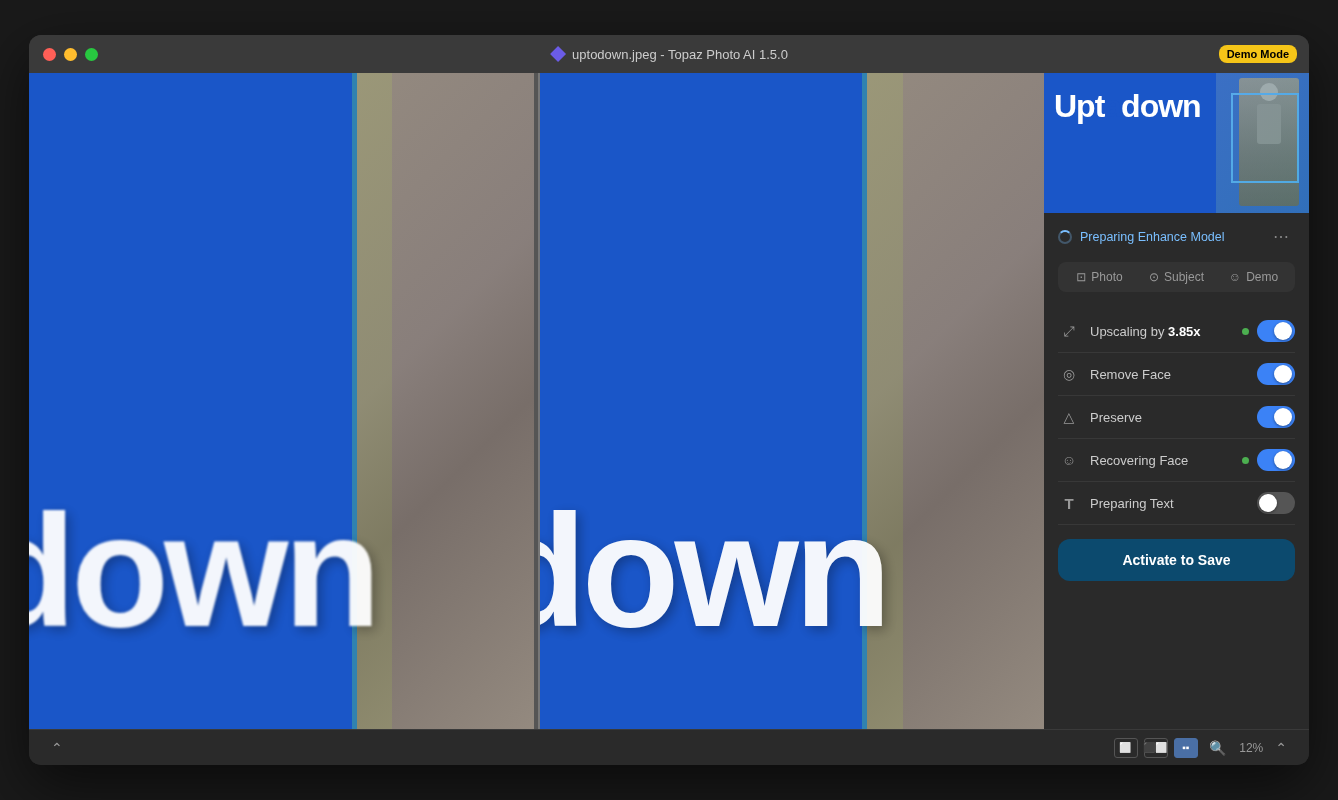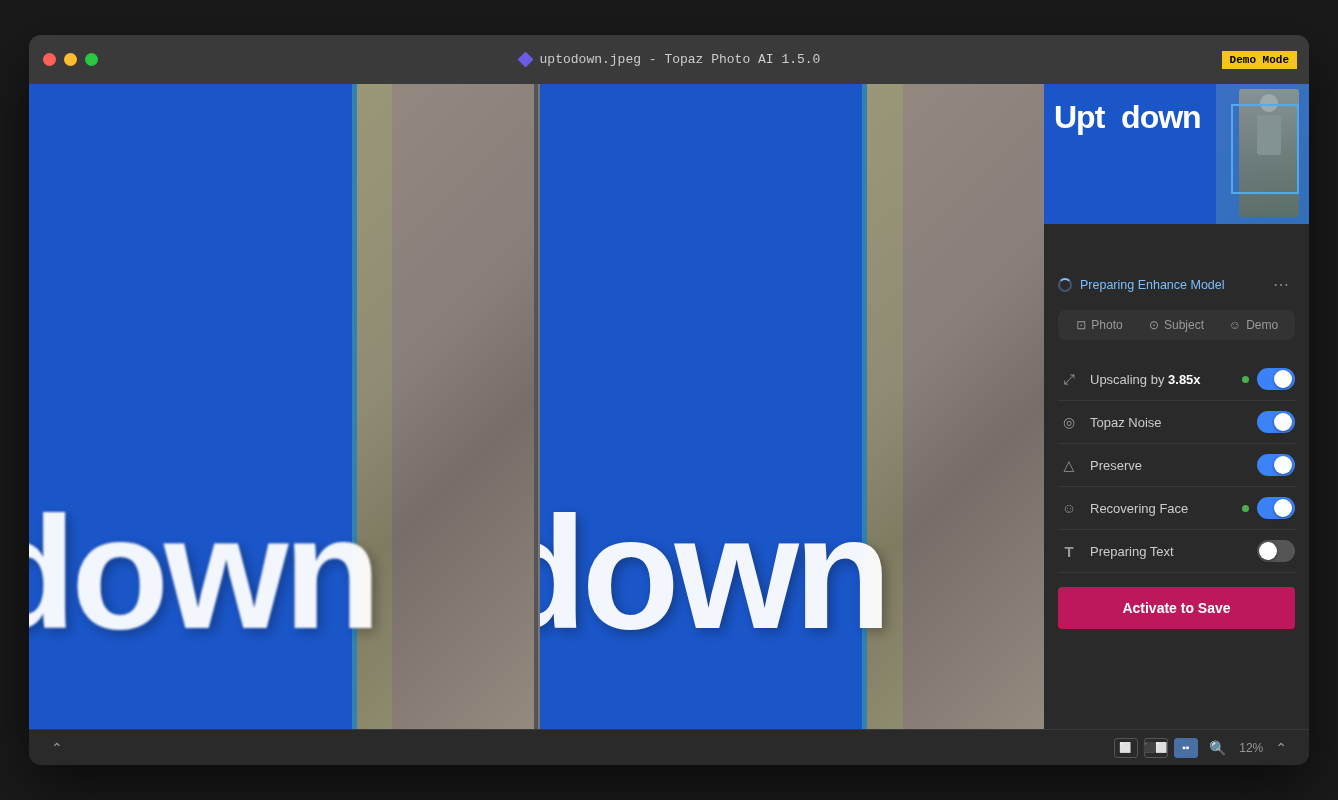--- a/index.html
+++ b/index.html
@@ -17,28 +17,27 @@
       height: 730px;
       background: #2b2b2b;
       border-radius: 12px;
       overflow: hidden;
       display: flex;
       flex-direction: column;
       position: relative;
       box-shadow: 0 20px 60px rgba(0,0,0,0.6);
     }
     .titlebar {
-      height: 49px;
+      height: 38px;
       background: #3a3a3a;
       display: flex;
       align-items: center;
       padding: 0 14px;
       flex-shrink: 0;
       position: relative;
-      font-family: Liberation Mono, monospace;
     }
     .traffic-lights {
       display: flex;
       gap: 8px;
       align-items: center;
     }
     .traffic-light {
       width: 13px;
       height: 13px;
       border-radius: 50%;
@@ -65,21 +64,21 @@
     .demo-badge {
       position: absolute;
       right: 12px;
       top: 50%;
       transform: translateY(-50%);
       background: #f5c518;
       color: #000;
       font-size: 11px;
       font-weight: 700;
       padding: 3px 8px;
-      border-radius: 0;
+      border-radius: 8px;
     }
     .main-content {
       display: flex;
       flex: 1;
       overflow: hidden;
     }
     .image-area {
       flex: 1;
       position: relative;
       overflow: hidden;
@@ -150,21 +149,20 @@
     .blurred-text {
       filter: blur(1px);
     }
     .right-side-panel {
       width: 265px;
       background: #2a2a2a;
       display: flex;
       flex-direction: column;
       flex-shrink: 0;
       overflow-y: auto;
-      gap: 16px;
     }
     .preview-thumbnail {
       width: 100%;
       height: 140px;
       background: #1a56c8;
       position: relative;
       overflow: hidden;
       flex-shrink: 0;
     }
     .thumb-text {
@@ -181,21 +179,20 @@
       position: absolute;
       border: 2px solid #4af;
       width: 68px;
       height: 90px;
       top: 20px;
       right: 10px;
     }
     .controls-panel {
       padding: 12px 14px;
       flex: 1;
-      margin-top: 21px;
     }
     .status-row {
       display: flex;
       align-items: center;
       justify-content: space-between;
       margin-bottom: 14px;
     }
     .status-text {
       display: flex;
       align-items: center;
@@ -295,24 +292,24 @@
       top: 2px;
       transition: left 0.2s;
       box-shadow: 0 1px 3px rgba(0,0,0,0.4);
     }
     .toggle-on .toggle-knob { left: 17px; }
     .toggle-off .toggle-knob { left: 2px; }
     .activate-btn {
       margin: 14px 0 6px;
       width: 100%;
       padding: 13px;
-      background: #be185d;
+      background: #0c4a6e;
       color: white;
       border: none;
-      border-radius: 4px;
+      border-radius: 12px;
       font-size: 14px;
       font-weight: 600;
       cursor: pointer;
     }
     .bottom-bar {
       height: 36px;
       background: #2a2a2a;
       display: flex;
       align-items: center;
       padding: 0 16px;
@@ -451,21 +448,21 @@
           </div>
           <div class="dot-indicator"></div>
           <div class="toggle toggle-on">
             <div class="toggle-knob"></div>
           </div>
         </div>
 
         
         <div class="feature-row">
           <div class="feature-icon">◎</div>
-          <div class="feature-label">Topaz Noise</div>
+          <div class="feature-label">Remove Face</div>
           <div class="toggle toggle-on">
             <div class="toggle-knob"></div>
           </div>
         </div>
 
         
         <div class="feature-row">
           <div class="feature-icon">△</div>
           <div class="feature-label">Preserve</div>
           <div class="toggle toggle-on">

